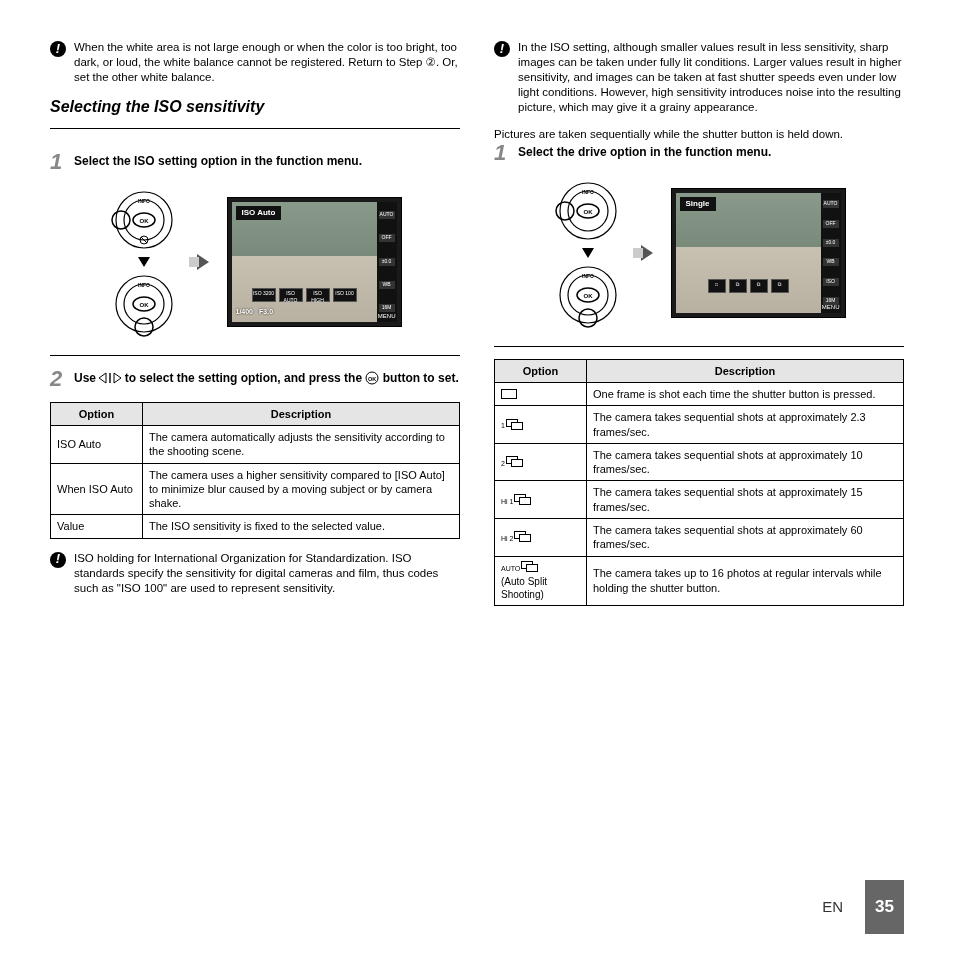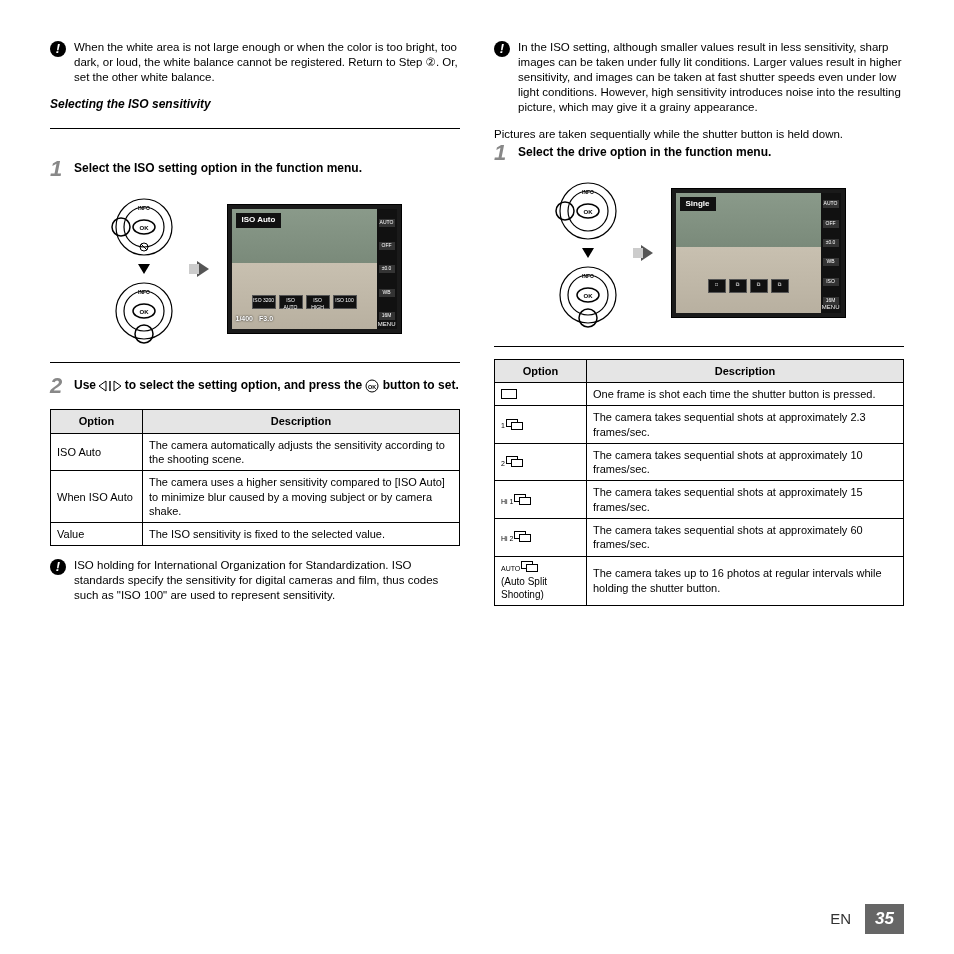--- a/index.html
+++ b/index.html
@@ -36,24 +36,24 @@
     align-items: center;
     justify-content: center;
     font-weight: bold;
     font-style: italic;
     font-size: 13px;
     margin-top: 1px;
   }
   .section-title {
     font-weight: bold;
     font-style: italic;
-    font-size: 12px;
+    font-size: 16px;
     border-bottom: 1px solid #000;
-    padding-bottom: 16px;
-    margin-bottom: 29px;
+    padding-bottom: 10px;
+    margin-bottom: 22px;
     margin-top: 8px;
   }
   .step {
     display: flex;
     gap: 6px;
     margin-bottom: 12px;
     align-items: flex-start;
   }
   .step-num {
     font-size: 22px;
@@ -213,33 +213,32 @@
   .intro {
     font-size:11.5px;
     margin-bottom:0;
   }
   .footer {
     position:absolute;
     bottom:20px;
     right:50px;
     display:flex;
     align-items:center;
-    gap:14px;
+    gap:22px;
   }
   .footer .en {
     font-size:15px;
     color:#333;
   }
   .footer .pg-box {
     background:#666;
     color:#fff;
-    font-style:italic;
     font-weight:bold;
     font-size:17px;
-    padding:4px 10px;
+    padding:16px 10px;
   }
   .drive-icon-cell {
     display:flex;
     flex-direction:column;
     align-items:flex-start;
     gap:2px;
     font-size:10px;
   }
   .rect-icon {
     width:16px; height:10px;

